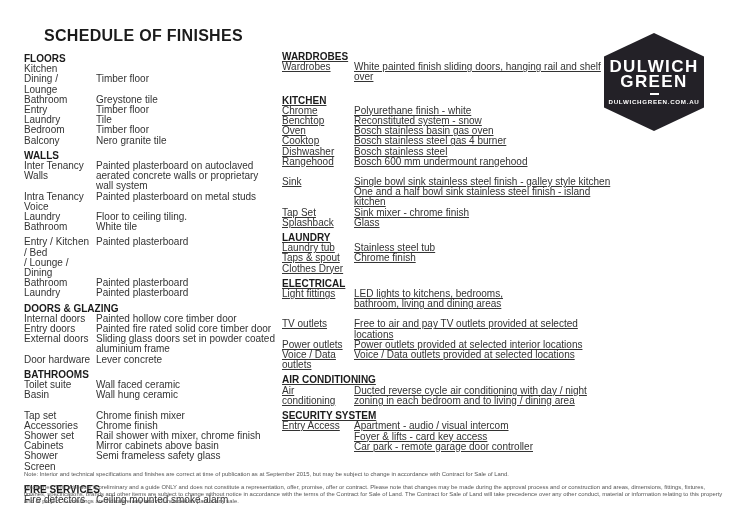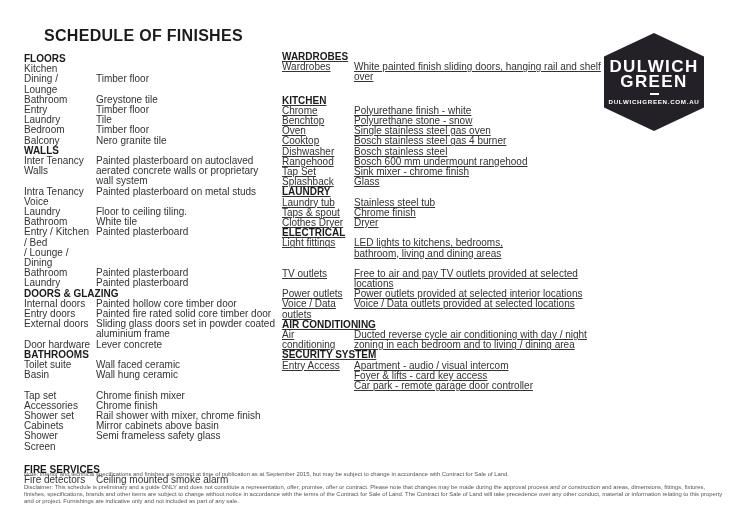--- a/index.html
+++ b/index.html
@@ -17,21 +17,21 @@
     letter-spacing: 0.3px;
     margin-left: 20px;
   }
   .col {
     position: absolute;
     font-size: 10px; line-height: 10.2px;
   }
   .col-left  { left: 24px;  top: 54px; width: 254px; }
   .col-right { left: 282px; top: 52px; width: 336px; text-decoration: underline; }
   .sec-header { font-weight: bold; color: #1b1b1b; }
-  .section:not(:first-child) { }
+  .section:not(:first-child) { margin-top: 5px; }
   .section.extra-gap { margin-top: 13px; }
   .row { display: flex; }
   .row.gap { margin-top: 10px; }
   .lbl { flex: 0 0 72px; width: 72px; white-space: pre-line; padding-right: 4px; box-sizing: border-box; }
   .val { flex: 1; white-space: pre-line; }
   .logo {
     position: absolute; left: 604px; top: 33px;
     width: 100px; height: 98px;
     clip-path: polygon(50% 0%, 100% 24%, 100% 76%, 50% 100%, 0% 76%, 0% 24%);
     display: flex; flex-direction: column; align-items: center; justify-content: center;
@@ -191,38 +191,43 @@
       </div>
     </div>
     <div class="section extra-gap">
       <div class="sec-header">KITCHEN</div>
       <div class="row">
         <div class="lbl">Chrome</div>
         <div class="val">Polyurethane finish - white</div>
       </div>
       <div class="row">
         <div class="lbl">Benchtop</div>
-        <div class="val">Polyurethane stone - snow</div>
+        <div class="val">Reconstituted system - snow</div>
       </div>
       <div class="row">
         <div class="lbl">Oven</div>
-        <div class="val">Single stainless steel gas oven</div>
+        <div class="val">Bosch stainless basin gas oven</div>
       </div>
       <div class="row">
         <div class="lbl">Cooktop</div>
         <div class="val">Bosch stainless steel gas 4 burner</div>
       </div>
       <div class="row">
         <div class="lbl">Dishwasher</div>
         <div class="val">Bosch stainless steel</div>
       </div>
       <div class="row">
         <div class="lbl">Rangehood</div>
         <div class="val">Bosch 600 mm undermount rangehood</div>
       </div>
+      <div class="row gap">
+        <div class="lbl">Sink</div>
+        <div class="val">Single bowl sink stainless steel finish - galley style kitchen
+One and a half bowl sink stainless steel finish - island kitchen</div>
+      </div>
       <div class="row">
         <div class="lbl">Tap Set</div>
         <div class="val">Sink mixer - chrome finish</div>
       </div>
       <div class="row">
         <div class="lbl">Splashback</div>
         <div class="val">Glass</div>
       </div>
     </div>
     <div class="section">
@@ -230,21 +235,20 @@
       <div class="row">
         <div class="lbl">Laundry tub</div>
         <div class="val">Stainless steel tub</div>
       </div>
       <div class="row">
         <div class="lbl">Taps &amp; spout</div>
         <div class="val">Chrome finish</div>
       </div>
       <div class="row">
         <div class="lbl">Clothes Dryer</div>
-        <div class="val">Dryer</div>
       </div>
     </div>
     <div class="section">
       <div class="sec-header">ELECTRICAL</div>
       <div class="row">
         <div class="lbl">Light fittings</div>
         <div class="val">LED lights to kitchens, bedrooms,
 bathroom, living and dining areas</div>
       </div>
       <div class="row gap">

